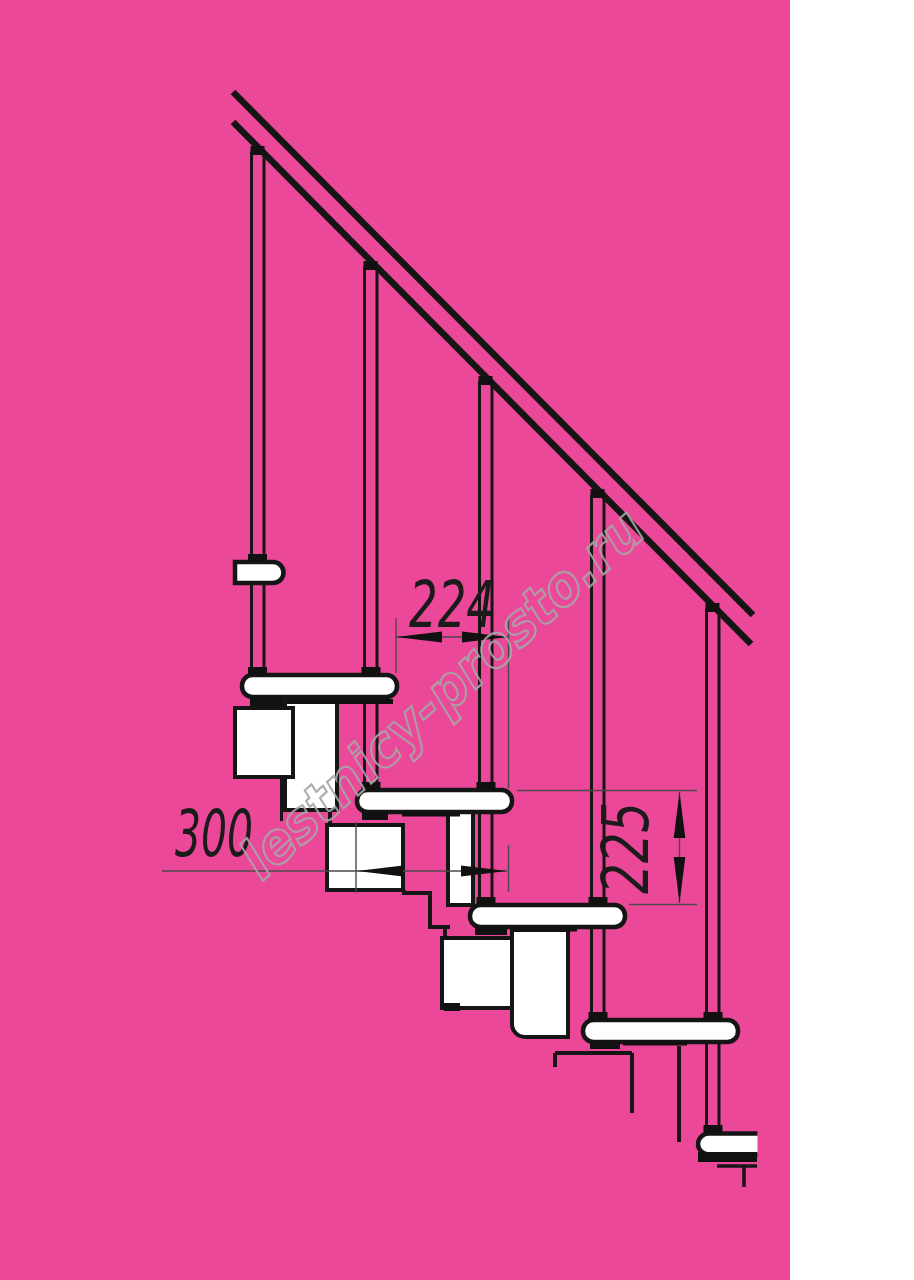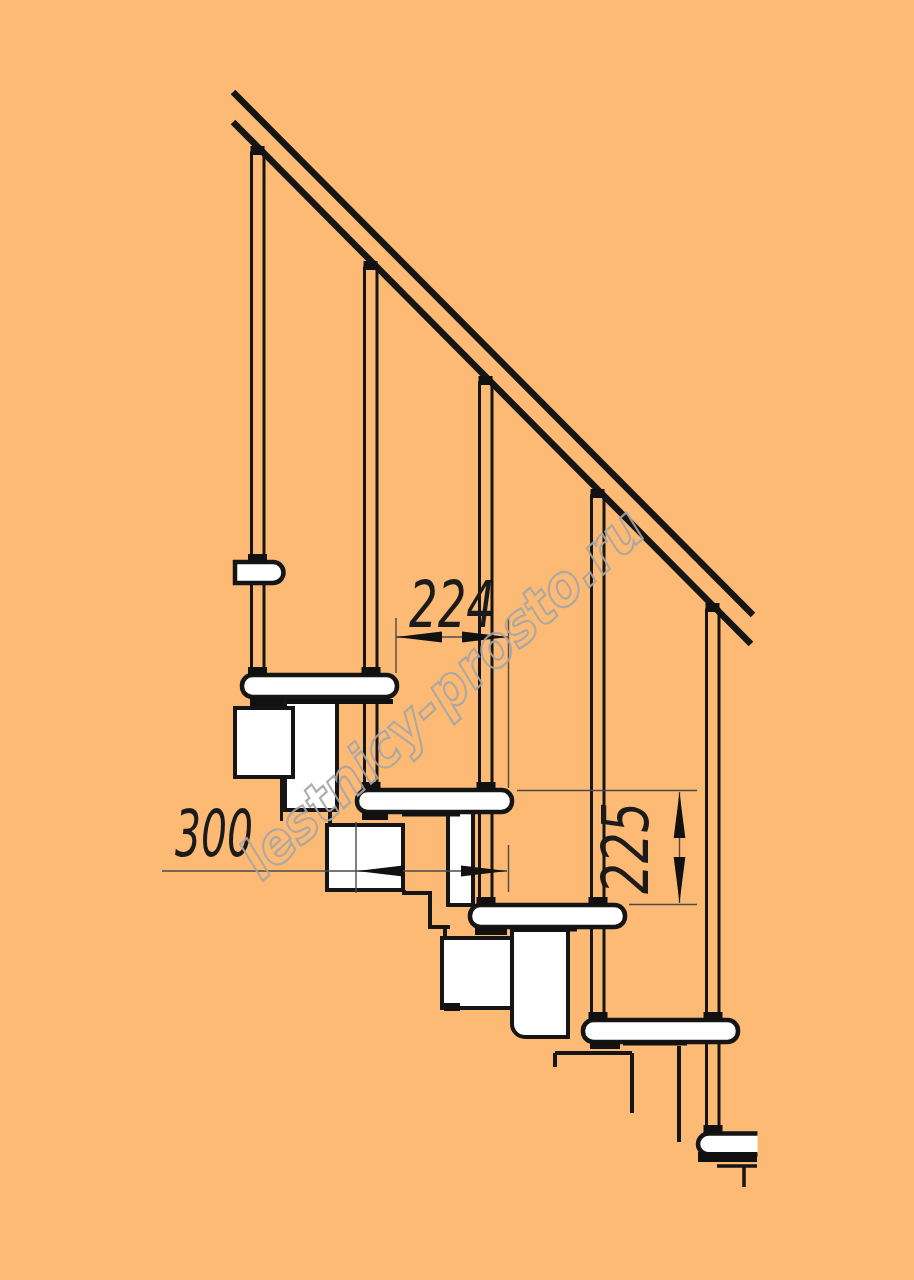--- a/index.html
+++ b/index.html
@@ -1,16 +1,16 @@
 <!DOCTYPE html>
 <html><head>
 <meta charset="utf-8">
 <style>
   html,body{margin:0;padding:0;background:#ffffff;}
-  .canvas{position:relative;width:914px;height:1280px;background:#fdba74;overflow:hidden;
+  .canvas{position:relative;width:790px;height:1280px;background:#ec4899;overflow:hidden;
           font-family:"DejaVu Sans",sans-serif;}
   svg{display:block;}
   .dimtext{font-family:"DejaVu Sans",sans-serif;font-style:italic;font-weight:normal;
            font-size:64px;fill:#1b1b1b;}
   .wmtext{font-family:"DejaVu Sans",sans-serif;font-style:italic;font-weight:bold;
           font-size:56px;fill:none;}
 </style>
 </head>
 <body>
 

